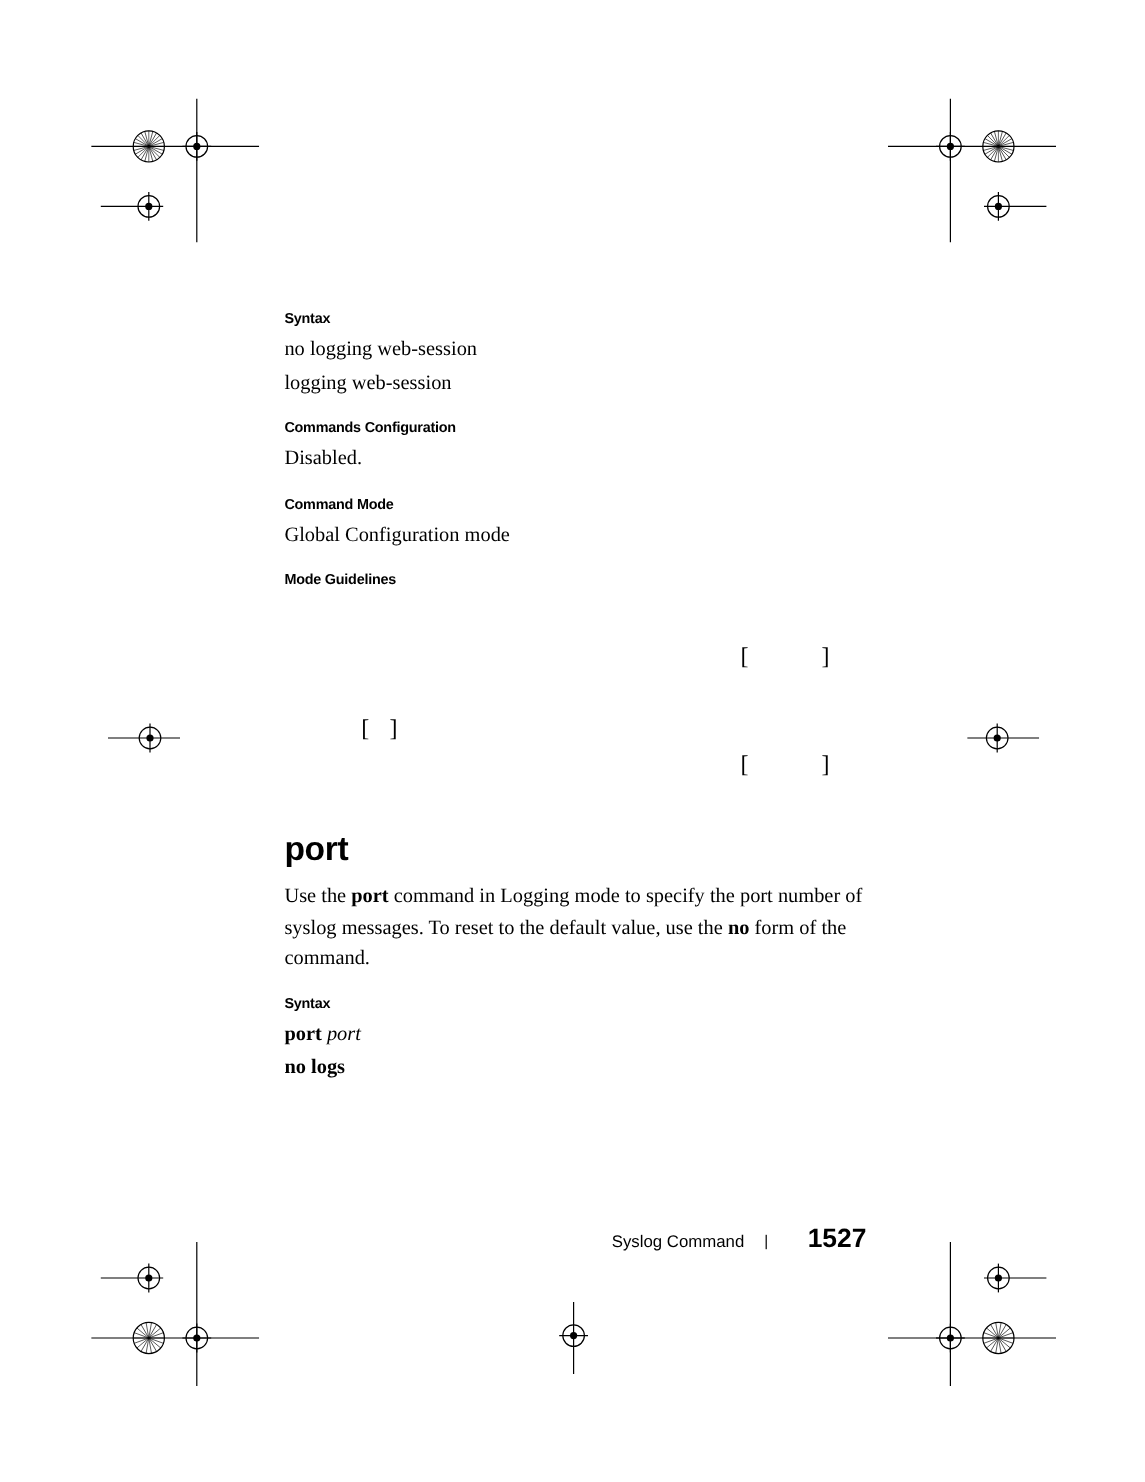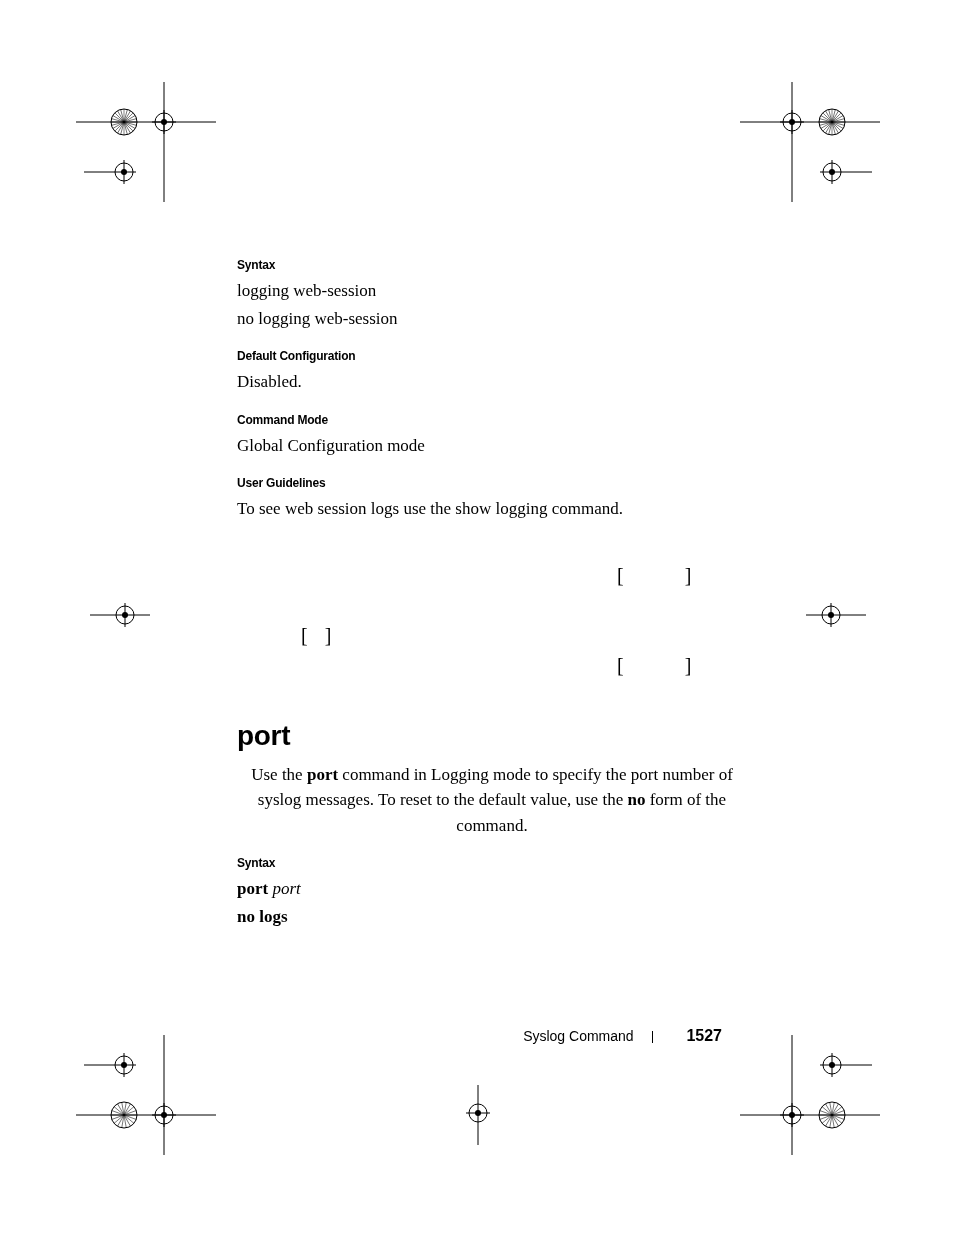--- a/index.html
+++ b/index.html
@@ -62,21 +62,21 @@
   }
   .footer .sep {
     display: inline-block;
     margin: 0 12px 0 14px;
     border-left: 1px solid #000;
     height: 12px;
     vertical-align: -2px;
   }
   .footer .pagenum {
     font-weight: 700;
-    font-size: 16px;
+    font-size: 22px;
     margin-left: 18px;
   }
 
   
   .mark {
     position: absolute;
   }
   .mark svg { display: block; }
 
 </style>
@@ -255,41 +255,40 @@
           <line x1="-13" y1="0" x2="13" y2="0" stroke="#000" stroke-width="0.5" transform="rotate(140)"></line>
           <line x1="-13" y1="0" x2="13" y2="0" stroke="#000" stroke-width="0.5" transform="rotate(160)"></line>
         </g>
       </g>
     </svg>
   </div>
 
   <div class="content">
 
     <div class="sec-head" style="margin-top:0">Syntax</div>
+    <div class="body-text">no logging web-session</div>
     <div class="body-text">logging web-session</div>
-    <div class="body-text">no logging web-session</div>
-
-    <div class="sec-head">Default Configuration</div>
+
+    <div class="sec-head">Commands Configuration</div>
     <div class="body-text">Disabled.</div>
 
     <div class="sec-head">Command Mode</div>
     <div class="body-text">Global Configuration mode</div>
 
-    <div class="sec-head">User Guidelines</div>
-    <div class="body-text">To see web session logs use the show logging command.</div>
+    <div class="sec-head">Mode Guidelines</div>
 
 
     <div style="position:relative; height:160px;">
       <span class="brackets" style="left:380px; top:40px; letter-spacing:28px;">[          ]</span>
       <span class="brackets" style="left:64px;  top:100px; letter-spacing:6px;">[  ]</span>
       <span class="brackets" style="left:380px; top:130px; letter-spacing:28px;">[          ]</span>
     </div>
 
     <div class="cmd-title">port</div>
-    <p class="body-text" style="margin:0 0 14px 0;text-align:center;">
+    <p class="body-text" style="margin:0 0 14px 0;">
       <span>Use the </span><span style="font-weight:700">port</span><span> command in Logging mode to specify the port number of syslog messages. To reset to the default value, use the </span><span style="font-weight:700">no</span><span> form of the command.</span>
     </p>
 
     <div class="sec-head">Syntax</div>
     <div class="body-text syntax-line">
       <span class="bold">port</span>
       <span> </span>
       <span class="ital">port</span>
     </div>
     <div class="body-text" style="font-weight:700">no logs</div>

